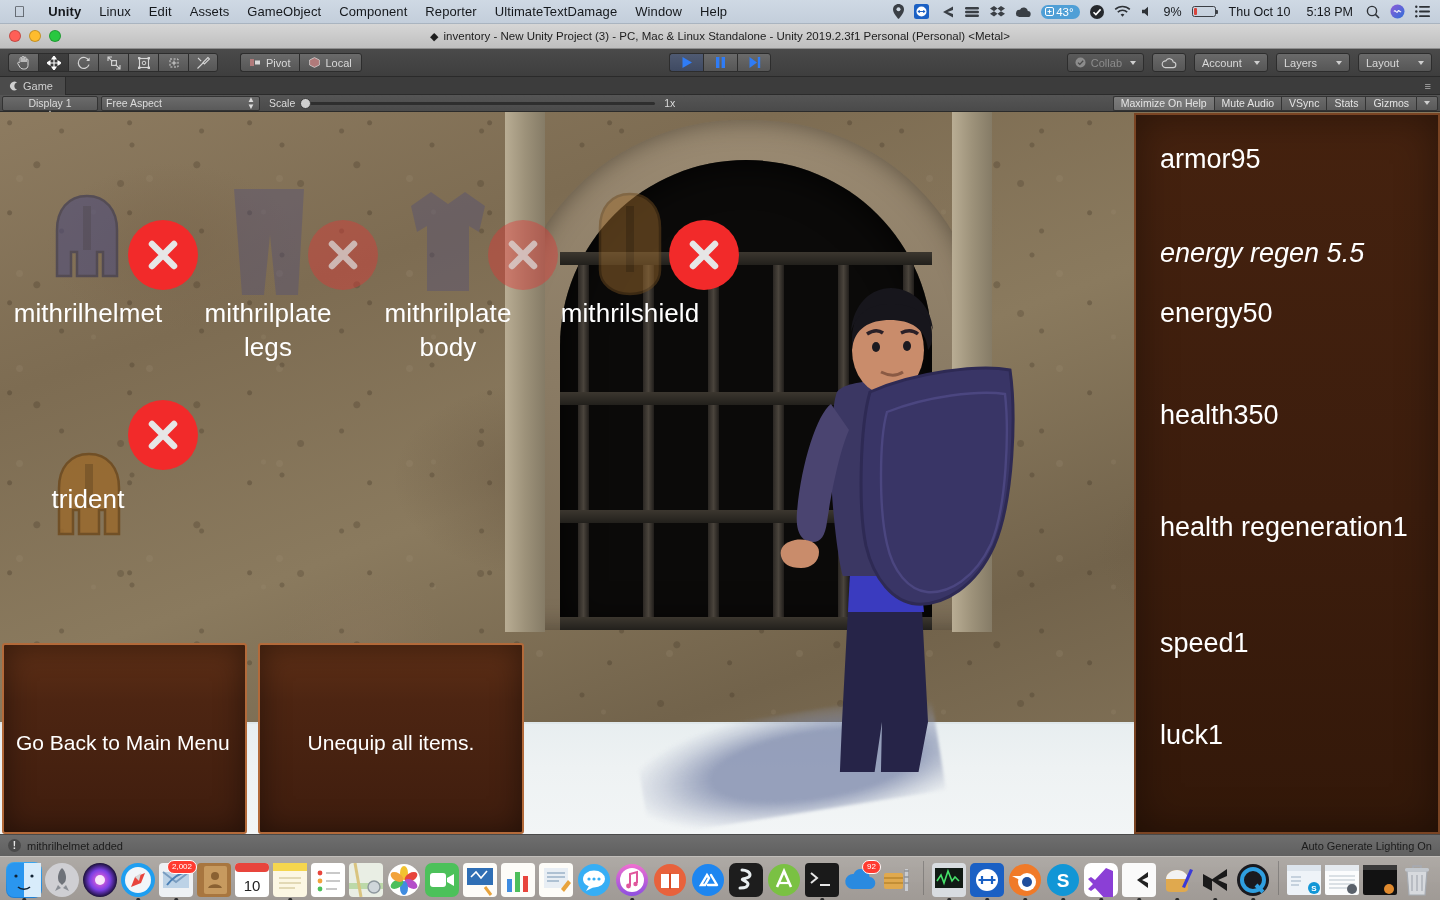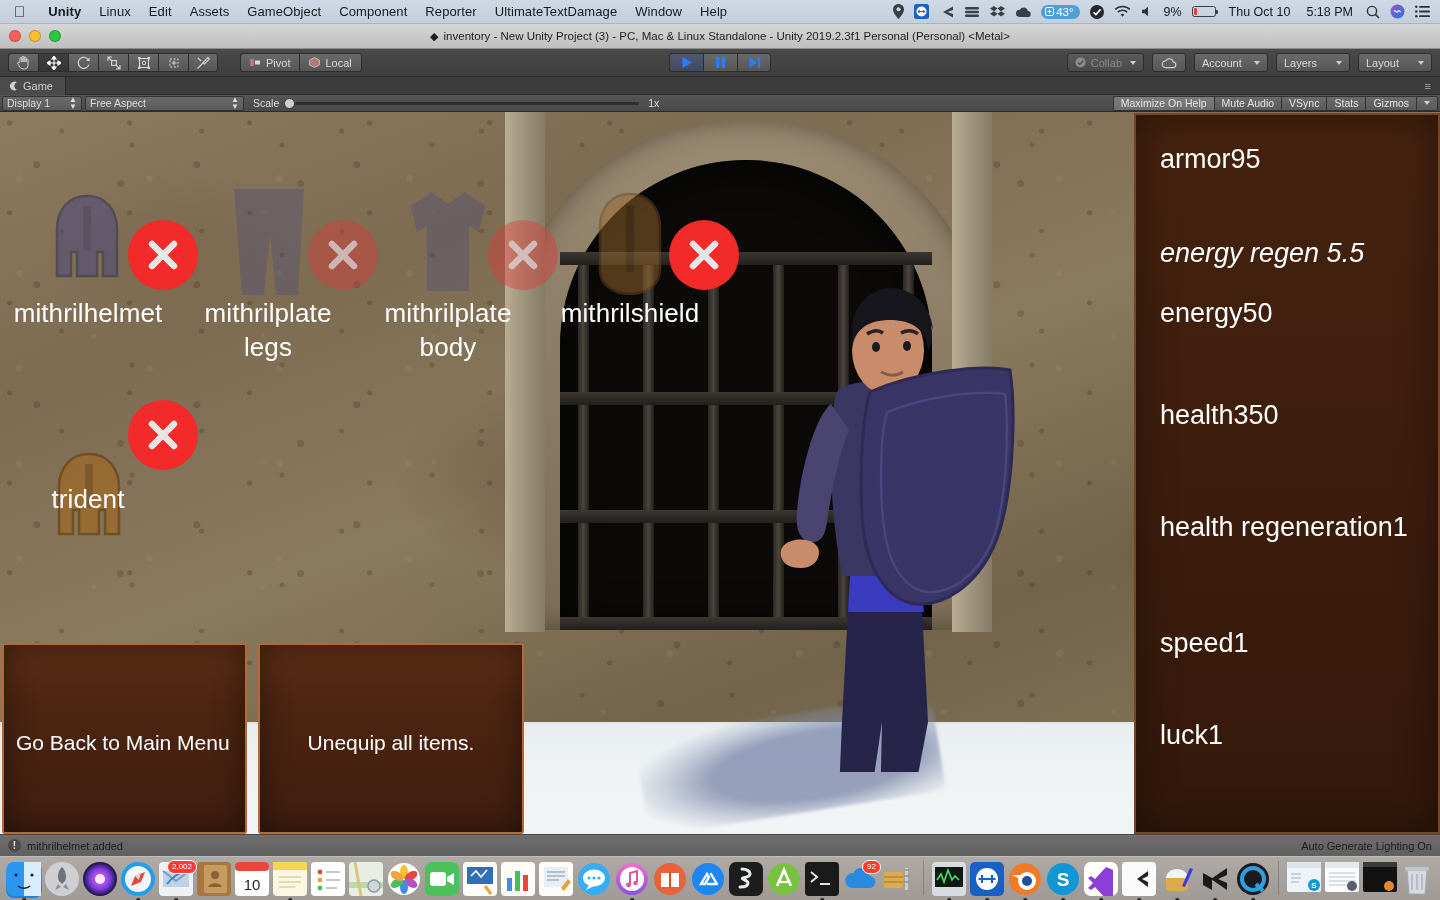--- a/index.html
+++ b/index.html
@@ -252,21 +252,21 @@
 
   
   .dock {
     position: absolute; top: 856px; left: 0; width: 1440px; height: 44px;
     background: linear-gradient(180deg, rgba(190,185,180,.88), rgba(168,162,157,.92));
     display: flex; align-items: flex-end; justify-content: center; gap: 2px;
     padding-bottom: 2px; border-top: 1px solid rgba(255,255,255,.35);
   }
   .dock-ic {
     width: 36px; height: 36px; border-radius: 8px; position: relative;
-    display: flex; justify-content: center;
+    display: flex; align-items: center; justify-content: center;
     font-size: 16px; color: #fff; flex: 0 0 auto; overflow: visible; margin-top: 12px;
   }
   .dock-ic.run::after {
     content: ""; position: absolute; bottom: -3px; left: 50%; transform: translateX(-50%);
     width: 3.5px; height: 3.5px; border-radius: 50%; background: #2b2b2b;
   }
   .dock-badge {
     position: absolute; top: -2px; right: -3px; background: #ff3b30; color: #fff;
     font-size: 8px; border-radius: 8px; padding: 1px 4px; line-height: 1.2; border: 1px solid #fff;
   }
@@ -522,21 +522,21 @@
     <div class="gv-tab">
       <svg width="10" height="10" viewBox="0 0 10 10">
           <path d="M9 1.4A4.4 4.4 0 1 0 9 8.6 3.3 3.3 0 0 1 6.4 5 3.3 3.3 0 0 1 9 1.4z" fill="#cfcfcf"></path>
         </svg>
       <span>Game</span>
     </div>
     <div class="menu-dots">≡</div>
   </div>
 
   <div class="gv-ctrl">
-    <div class="gv-sel" style="width:80px;">
+    <div class="gv-sel" style="width:96px;flex-direction:column;">
       <span>Display 1</span>
       <span class="stepper">▲<br>▼</span>
     </div>
     <div class="gv-sel" style="width:159px;">
       <span>Free Aspect</span>
       <span class="stepper">▲<br>▼</span>
     </div>
     <span class="scale-label">Scale</span>
     <div class="scale-track">
         <span class="scale-knob"></span>

